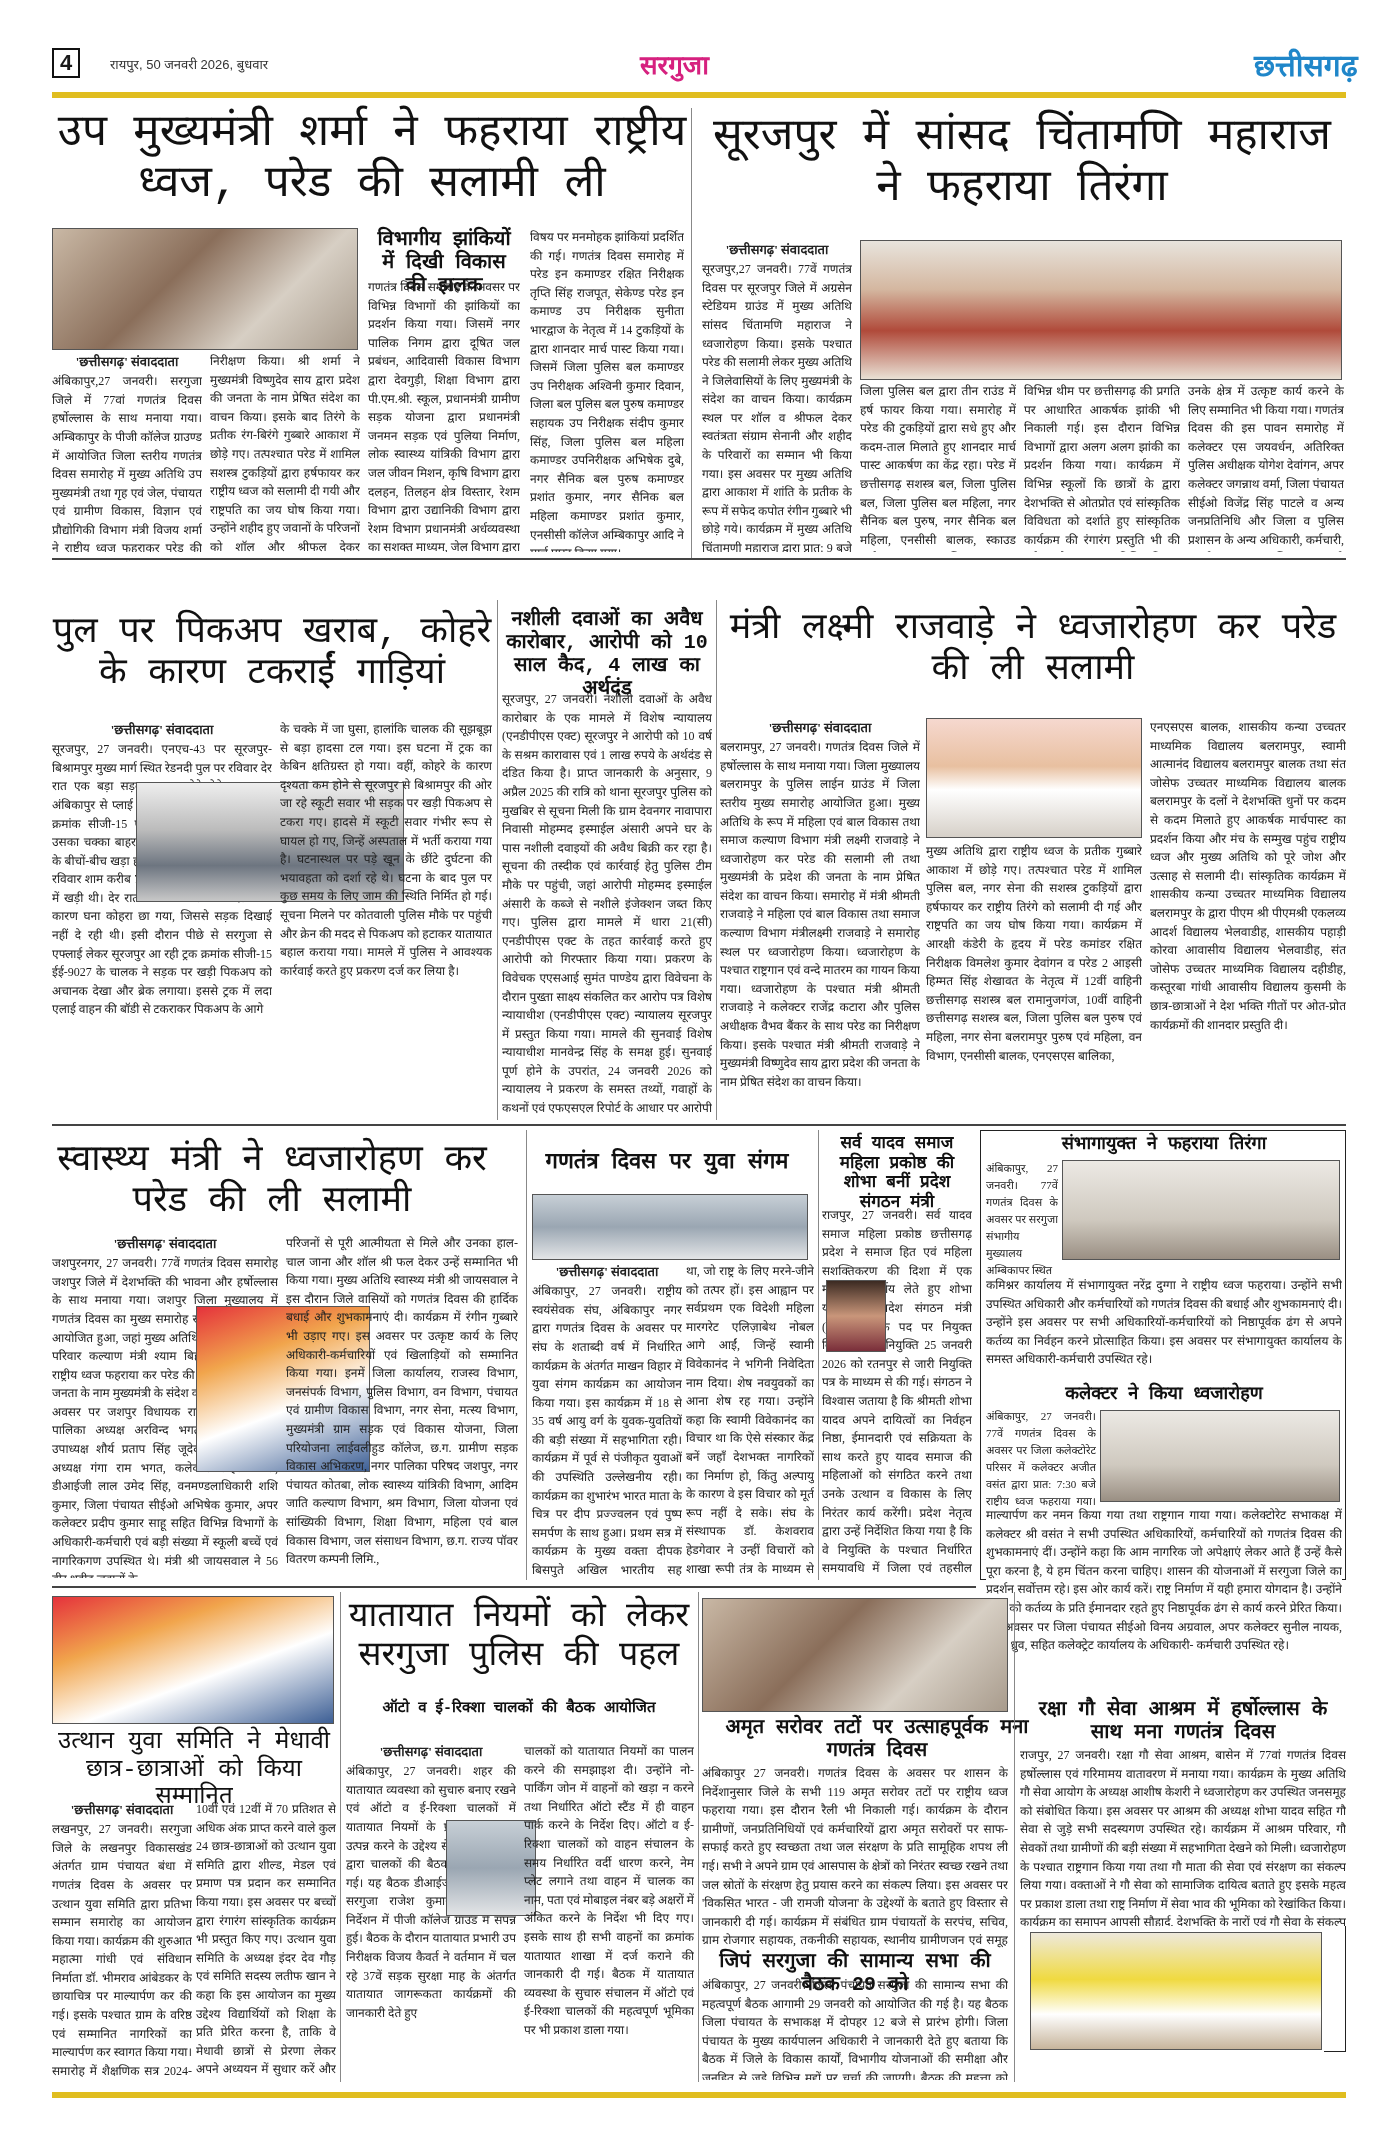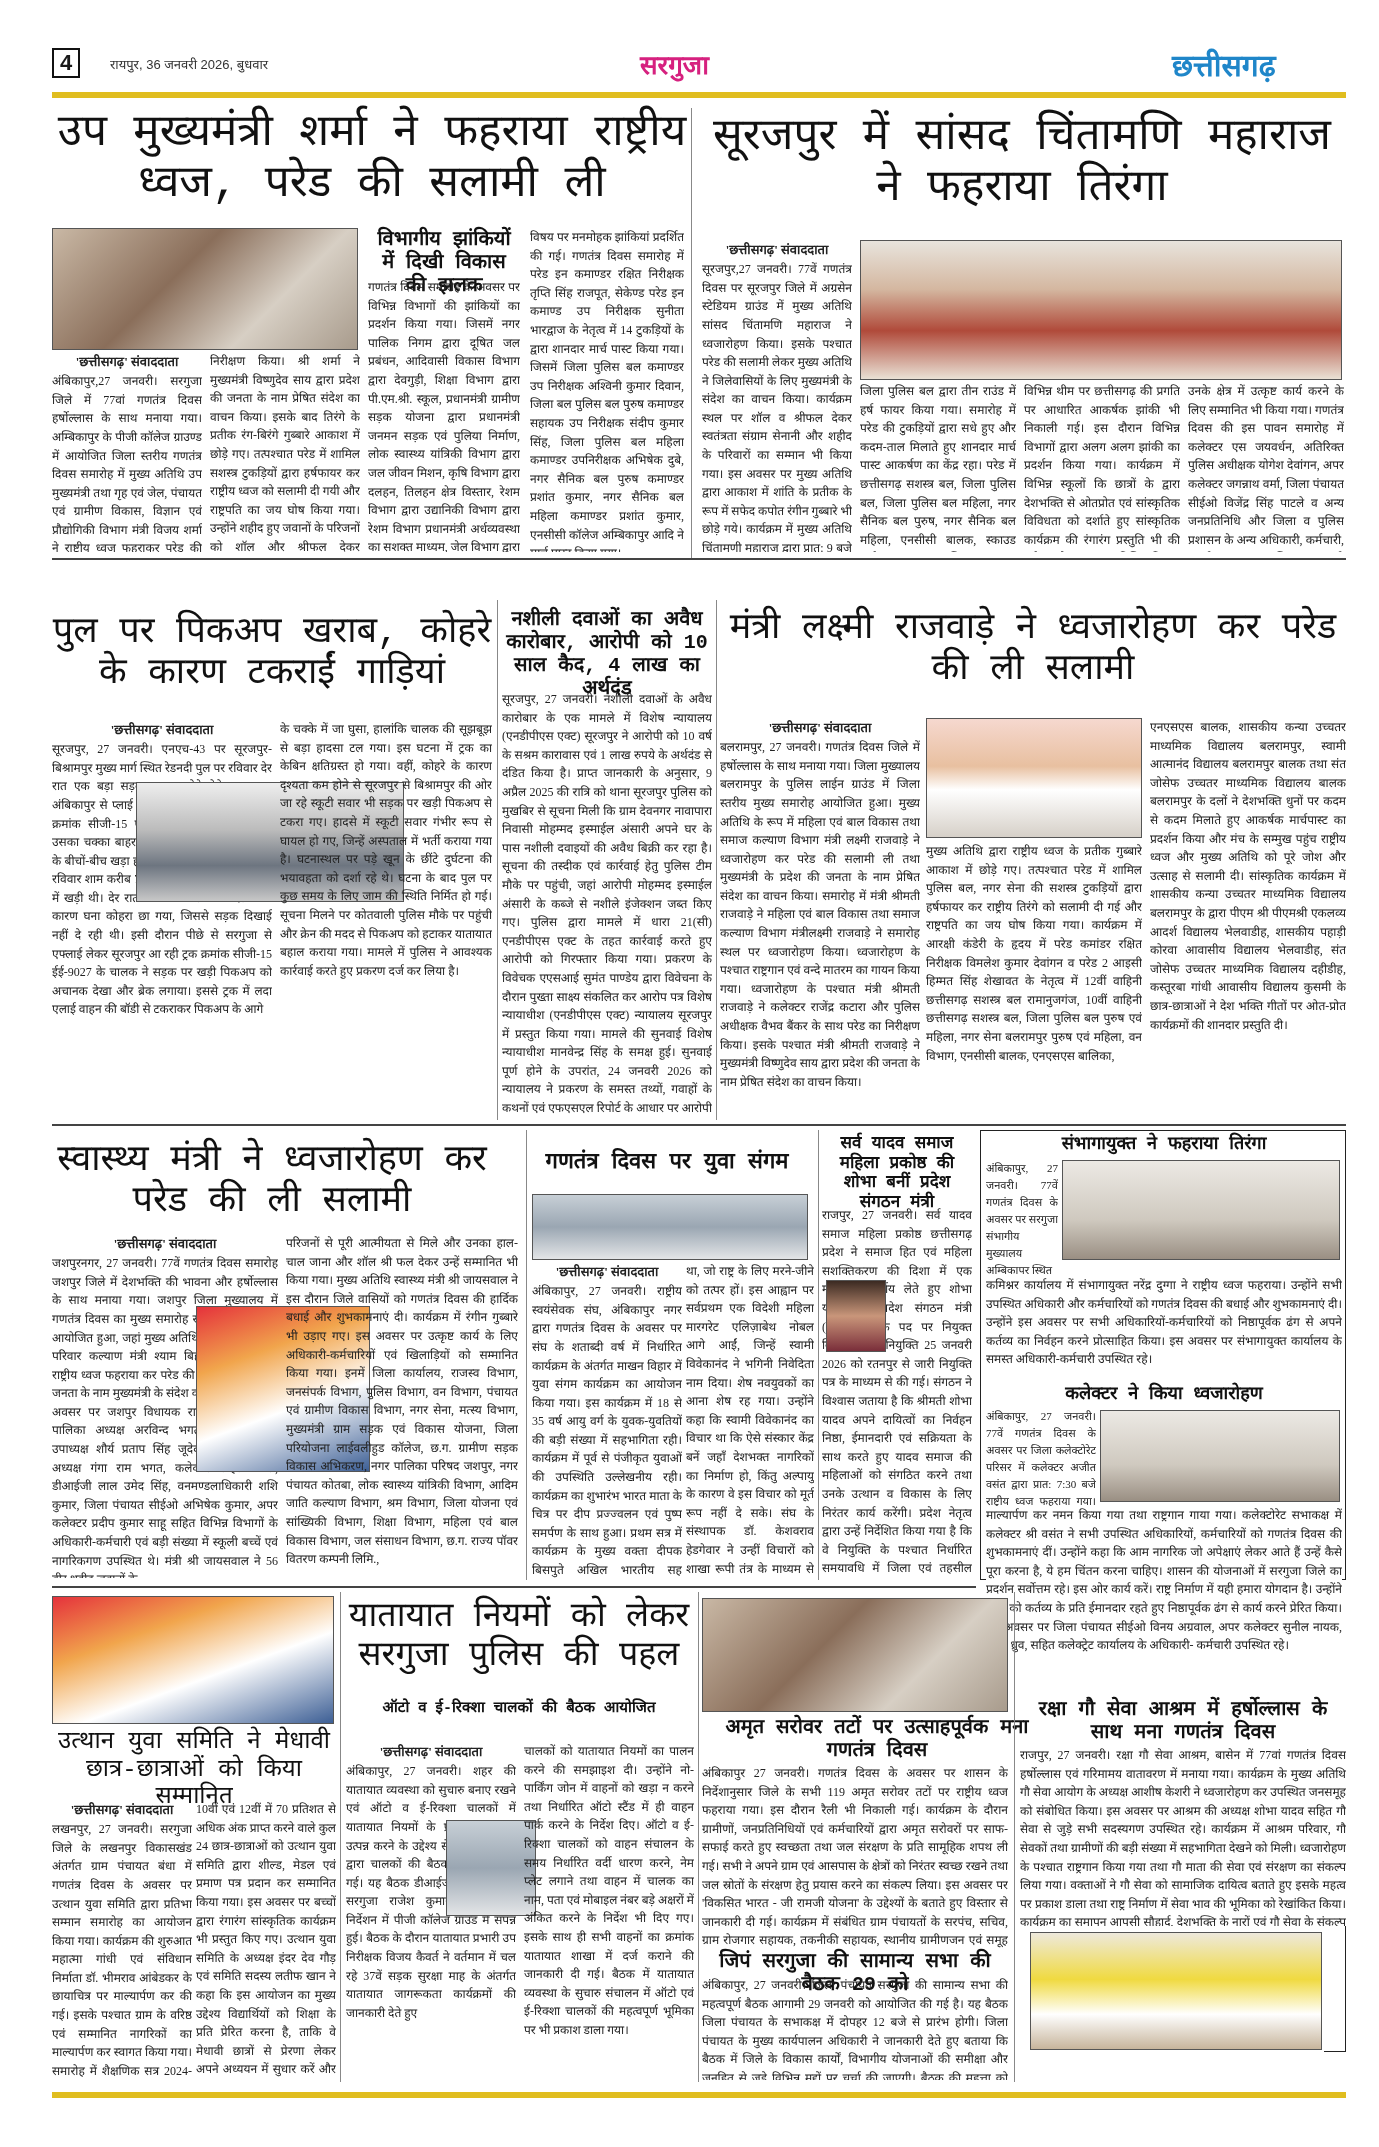--- a/index.html
+++ b/index.html
@@ -1,21 +1,21 @@
 <!DOCTYPE html>
 <html><head>
 <meta charset="utf-8">
 <style>
 *{box-sizing:border-box;margin:0;padding:0}
 body{width:1379px;height:2147px;background:#fff;font-family:"DejaVu Serif",serif;color:#1a1a1a;position:relative;overflow:hidden}
 .abs{position:absolute}
 .hdr-num{left:52px;top:48px;width:28px;height:30px;border:2px solid #111;font:bold 22px "Liberation Sans",sans-serif;text-align:center;line-height:26px}
 .hdr-date{left:110px;top:55px;font:13px "Liberation Sans",sans-serif;color:#333}
 .hdr-section{left:640px;top:46px;font:bold 26px "Liberation Sans",sans-serif;color:#d6217f}
-.hdr-brand{left:1172px;top:44px;font:bold 30px "Liberation Sans",sans-serif;color:#1f86c9}
+.hdr-brand{left:1254px;top:44px;font:bold 30px "Liberation Sans",sans-serif;color:#1f86c9}
 .rule{background:#e0bd1f;height:6px;left:52px;width:1294px}
 .head{font-family:Liberation Mono, monospace;text-align:center;color:#111;line-height:1.15}
 .h-xl{font-size:44px}
 .h-l{font-size:36px}
 .h-m{font-size:26px;font-weight:bold}
 .h-s{font-size:20px;font-weight:bold}
 .col{font:12px/1.55 "Liberation Serif",serif;text-align:justify;color:#222;overflow:hidden}
 .byline{font-weight:bold;text-align:center;font-size:13px}
 .photo{background:linear-gradient(135deg,#c9b8a5,#8a6e5a 40%,#d7cfc4 70%,#a89b8c);border:1px solid #555}
 .photo.p2{background:linear-gradient(180deg,#e8e4dd 0%,#d4b7a0 35%,#b04a3a 65%,#e9e1d5 100%)}
@@ -26,21 +26,21 @@
 .photo.p7{background:linear-gradient(180deg,#ece9e4,#cfc9bf 60%,#9a8f83)}
 .photo.p8{background:linear-gradient(180deg,#eee9dc,#f0da40 40%,#fff 70%,#c7b59c)}
 .vline{background:#888;width:1px}
 .hline{background:#444;height:2px}
 .boxed{border:1.5px solid #222}
 </style>
 </head>
 <body>
 
 <div class="abs hdr-num">4</div>
-<div class="abs hdr-date">रायपुर, 36 जनवरी 2026, बुधवार</div>
+<div class="abs hdr-date">रायपुर, 50 जनवरी 2026, बुधवार</div>
 <div class="abs hdr-section">सरगुजा</div>
 <div class="abs hdr-brand">छत्तीसगढ़</div>
 <div class="abs rule" style="top:92px"></div>
 
 <div class="abs head h-xl" style="left:52px;top:108px;width:640px">उप मुख्यमंत्री शर्मा ने फहराया राष्ट्रीय ध्वज, परेड की सलामी ली</div>
 <div class="abs photo" style="left:52px;top:228px;width:306px;height:122px"></div>
 <div class="abs col" style="left:52px;top:352px;width:150px;height:200px">
   <div class="byline">'छत्तीसगढ़' संवाददाता</div>
   <div>अंबिकापुर,27 जनवरी। सरगुजा जिले में 77वां गणतंत्र दिवस हर्षोल्लास के साथ मनाया गया। अम्बिकापुर के पीजी कॉलेज ग्राउण्ड में आयोजित जिला स्तरीय गणतंत्र दिवस समारोह में मुख्य अतिथि उप मुख्यमंत्री तथा गृह एवं जेल, पंचायत एवं ग्रामीण विकास, विज्ञान एवं प्रौद्योगिकी विभाग मंत्री विजय शर्मा ने राष्ट्रीय ध्वज फहराकर परेड की सलामी ली। राष्ट्रगान के गायन के पश्चात उपमुख्यमंत्री श्री शर्मा ने कलेक्टर अजीत वसंत और पुलिस अधीक्षक राजेश अग्रवाल के साथ परेड का</div>
 </div>

